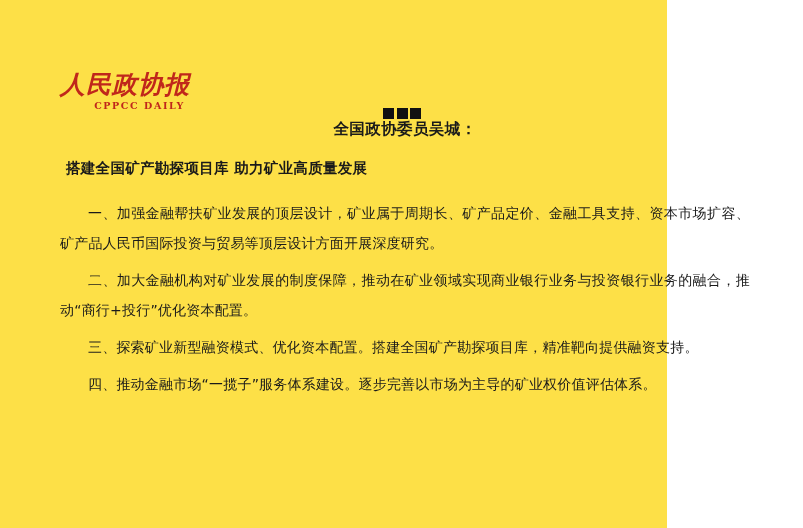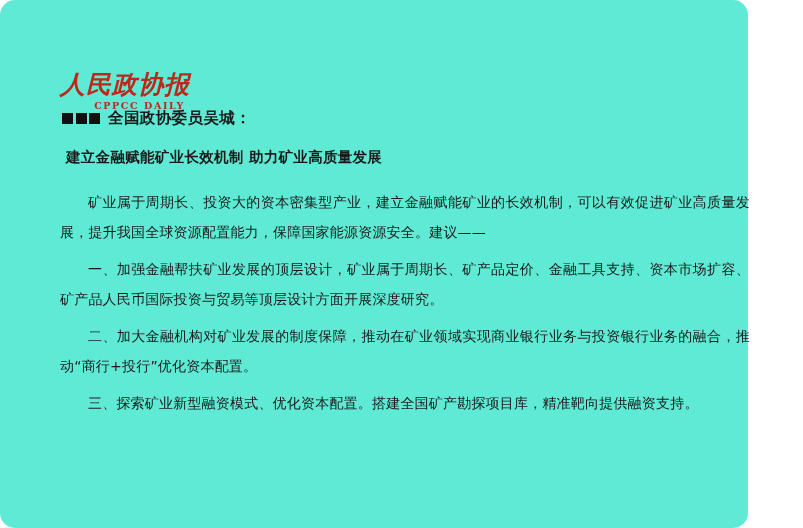--- a/index.html
+++ b/index.html
@@ -8,24 +8,23 @@
   }
   body {
     width: 803px;
     height: 528px;
     background: #ffffff;
     font-family: "DejaVu Sans", "Liberation Sans", sans-serif;
     overflow: hidden;
   }
   .page {
     position: relative;
-    width: 748px;
+    width: 667px;
     height: 528px;
-    background: #5eead4;
-    border-radius: 15px;
+    background: #fde047;
   }
   .masthead {
     position: absolute;
     left: 60px;
     top: 72px;
     width: 125px;
     text-align: center;
   }
   .masthead-logo {
     font-family: "DejaVu Serif", "Liberation Serif", serif;
@@ -54,20 +53,21 @@
     width: 690px;
   }
   .byline {
     display: flex;
     align-items: center;
     font-size: 15.5px;
     font-weight: bold;
     color: #1a1a1a;
     letter-spacing: 0.4px;
     margin-bottom: 19px;
+    flex-direction: column;
   }
   .squares {
     display: inline-flex;
     gap: 2.5px;
     margin-right: 8px;
     margin-left: 2px;
   }
   .squares i {
     display: block;
     width: 11px;
@@ -106,22 +106,22 @@
 
     <div class="byline">
       <span class="squares">
           <i></i>
           <i></i>
           <i></i>
         </span>
       <span>全国政协委员吴城：</span>
     </div>
 
-    <div class="headline">建立金融赋能矿业长效机制 助力矿业高质量发展</div>
+    <div class="headline">搭建全国矿产勘探项目库 助力矿业高质量发展</div>
 
-    <p class="para">矿业属于周期长、投资大的资本密集型产业，建立金融赋能矿业的长效机制，可以有效促进矿业高质量发展，提升我国全球资源配置能力，保障国家能源资源安全。建议——</p>
     <p class="para">一、加强金融帮扶矿业发展的顶层设计，矿业属于周期长、矿产品定价、金融工具支持、资本市场扩容、矿产品人民币国际投资与贸易等顶层设计方面开展深度研究。</p>
     <p class="para">二、加大金融机构对矿业发展的制度保障，推动在矿业领域实现商业银行业务与投资银行业务的融合，推动“商行+投行”优化资本配置。</p>
     <p class="para">三、探索矿业新型融资模式、优化资本配置。搭建全国矿产勘探项目库，精准靶向提供融资支持。</p>
+    <p class="para">四、推动金融市场“一揽子”服务体系建设。逐步完善以市场为主导的矿业权价值评估体系。</p>
 
   </div>
 
 </div>
 
 </body></html>

